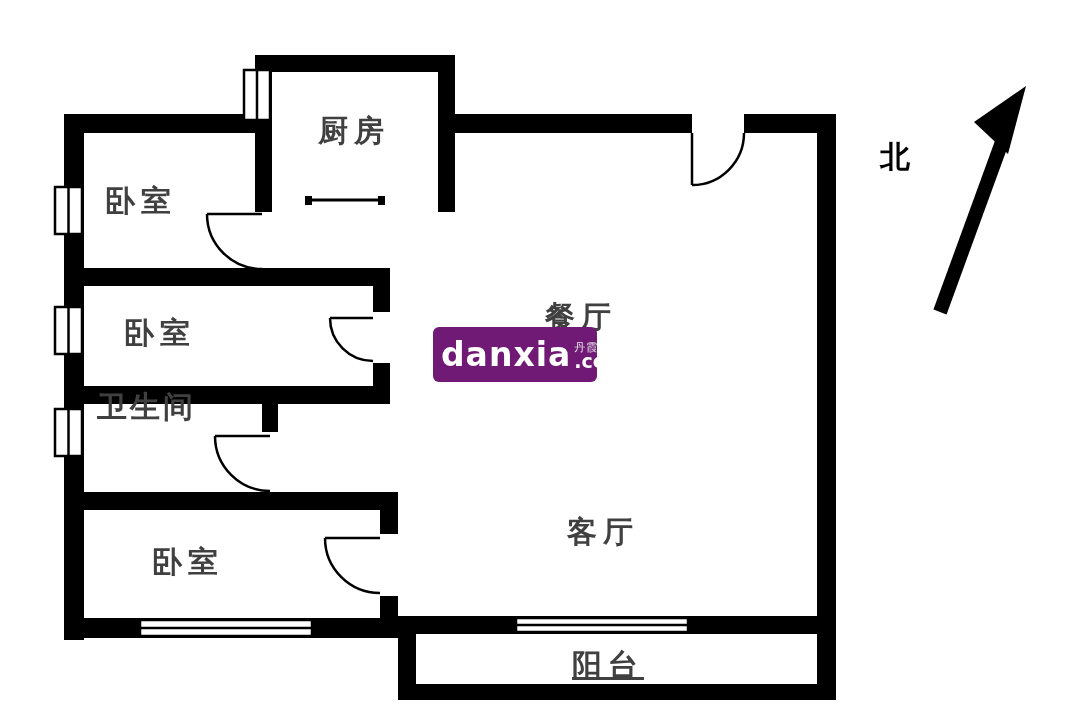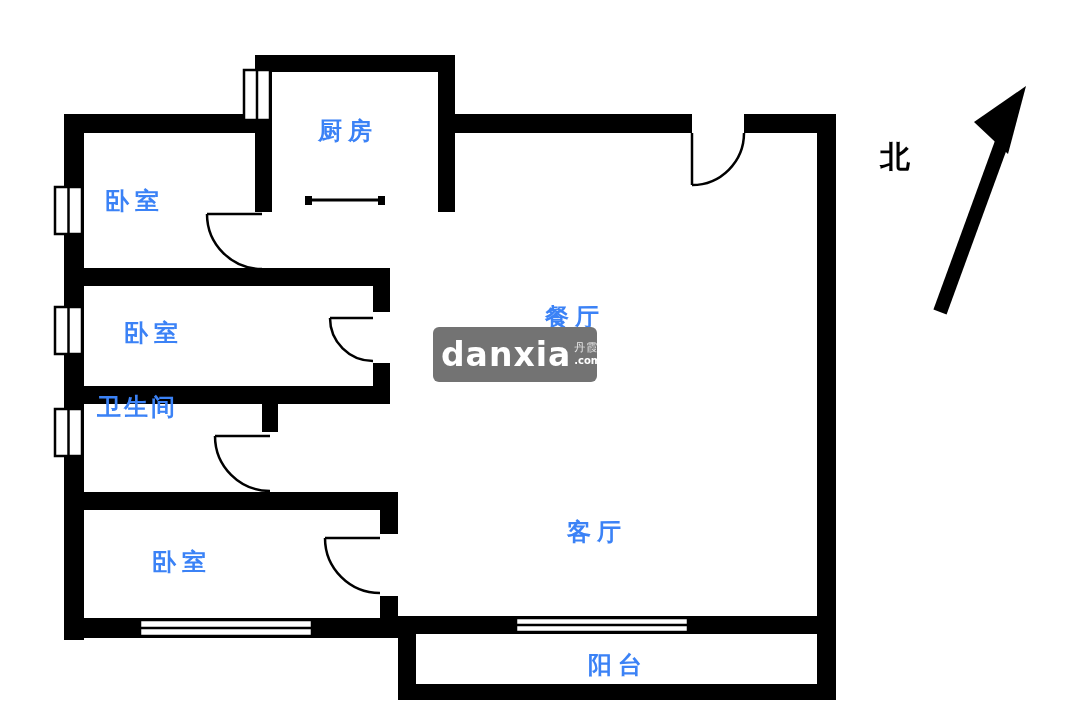--- a/index.html
+++ b/index.html
@@ -6,39 +6,39 @@
   #plan{
     position:relative;
     width:1090px;height:720px;
     background:#ffffff;
     overflow:hidden;
     font-family:"DejaVu Sans","Liberation Sans",sans-serif;
   }
   #plan-svg{position:absolute;left:0;top:0;}
   .room-label{
     position:absolute;
-    color:#3b82f6;
-    font-size:24px;
+    color:#404040;
+    font-size:30px;
     font-weight:bold;
     letter-spacing:6px;
     white-space:nowrap;
     line-height:30px;
   }
   .north-label{
     position:absolute;
     color:#000;
     font-size:30px;
     font-weight:bold;
     line-height:34px;
   }
   .watermark{
     position:absolute;
     left:433px;top:327px;
     width:164px;height:55px;
-    background:#737373;
+    background:#701a75;
     border-radius:6px;
     display:flex;
     align-items:center;
     padding:0 8px;
     box-sizing:border-box;
   }
   .wm-brand{
     color:#ffffff;
     font-size:33px;
     font-weight:bold;
@@ -52,21 +52,21 @@
     margin-left:3px;
     margin-top:2px;
   }
   .wm-logo{
     font-size:11px;
     color:#e8e8e8;
     line-height:11px;
     letter-spacing:1px;
   }
   .wm-tld{
-    font-size:10px;
+    font-size:19px;
     font-weight:bold;
     color:#ffffff;
     line-height:16px;
   }
 </style>
 </head>
 <body>
 
 <div id="plan">
 
@@ -157,21 +157,21 @@
     </g>
   </svg>
 
   <div class="room-label" style="left:318px;top:116px;">厨房</div>
   <div class="room-label" style="left:105px;top:186px;">卧室</div>
   <div class="room-label" style="left:124px;top:318px;">卧室</div>
   <div class="room-label" style="left:97px;top:392px;letter-spacing:3px;">卫生间</div>
   <div class="room-label" style="left:152px;top:547px;">卧室</div>
   <div class="room-label" style="left:545px;top:282px;margin-top:20px;">餐厅</div>
   <div class="room-label" style="left:567px;top:517px;text-align:center;">客厅</div>
-  <div class="room-label" style="left:588px;top:650px;">阳台</div>
+  <div class="room-label" style="left:572px;top:650px;text-decoration:underline;">阳台</div>
 
   <div class="north-label" style="left:880px;top:140px;">北</div>
 
   <div class="watermark">
     <span class="wm-brand">danxia</span>
     <span class="wm-right">
       <span class="wm-logo">丹霞</span>
       <span class="wm-tld">.com</span>
     </span>
   </div>

